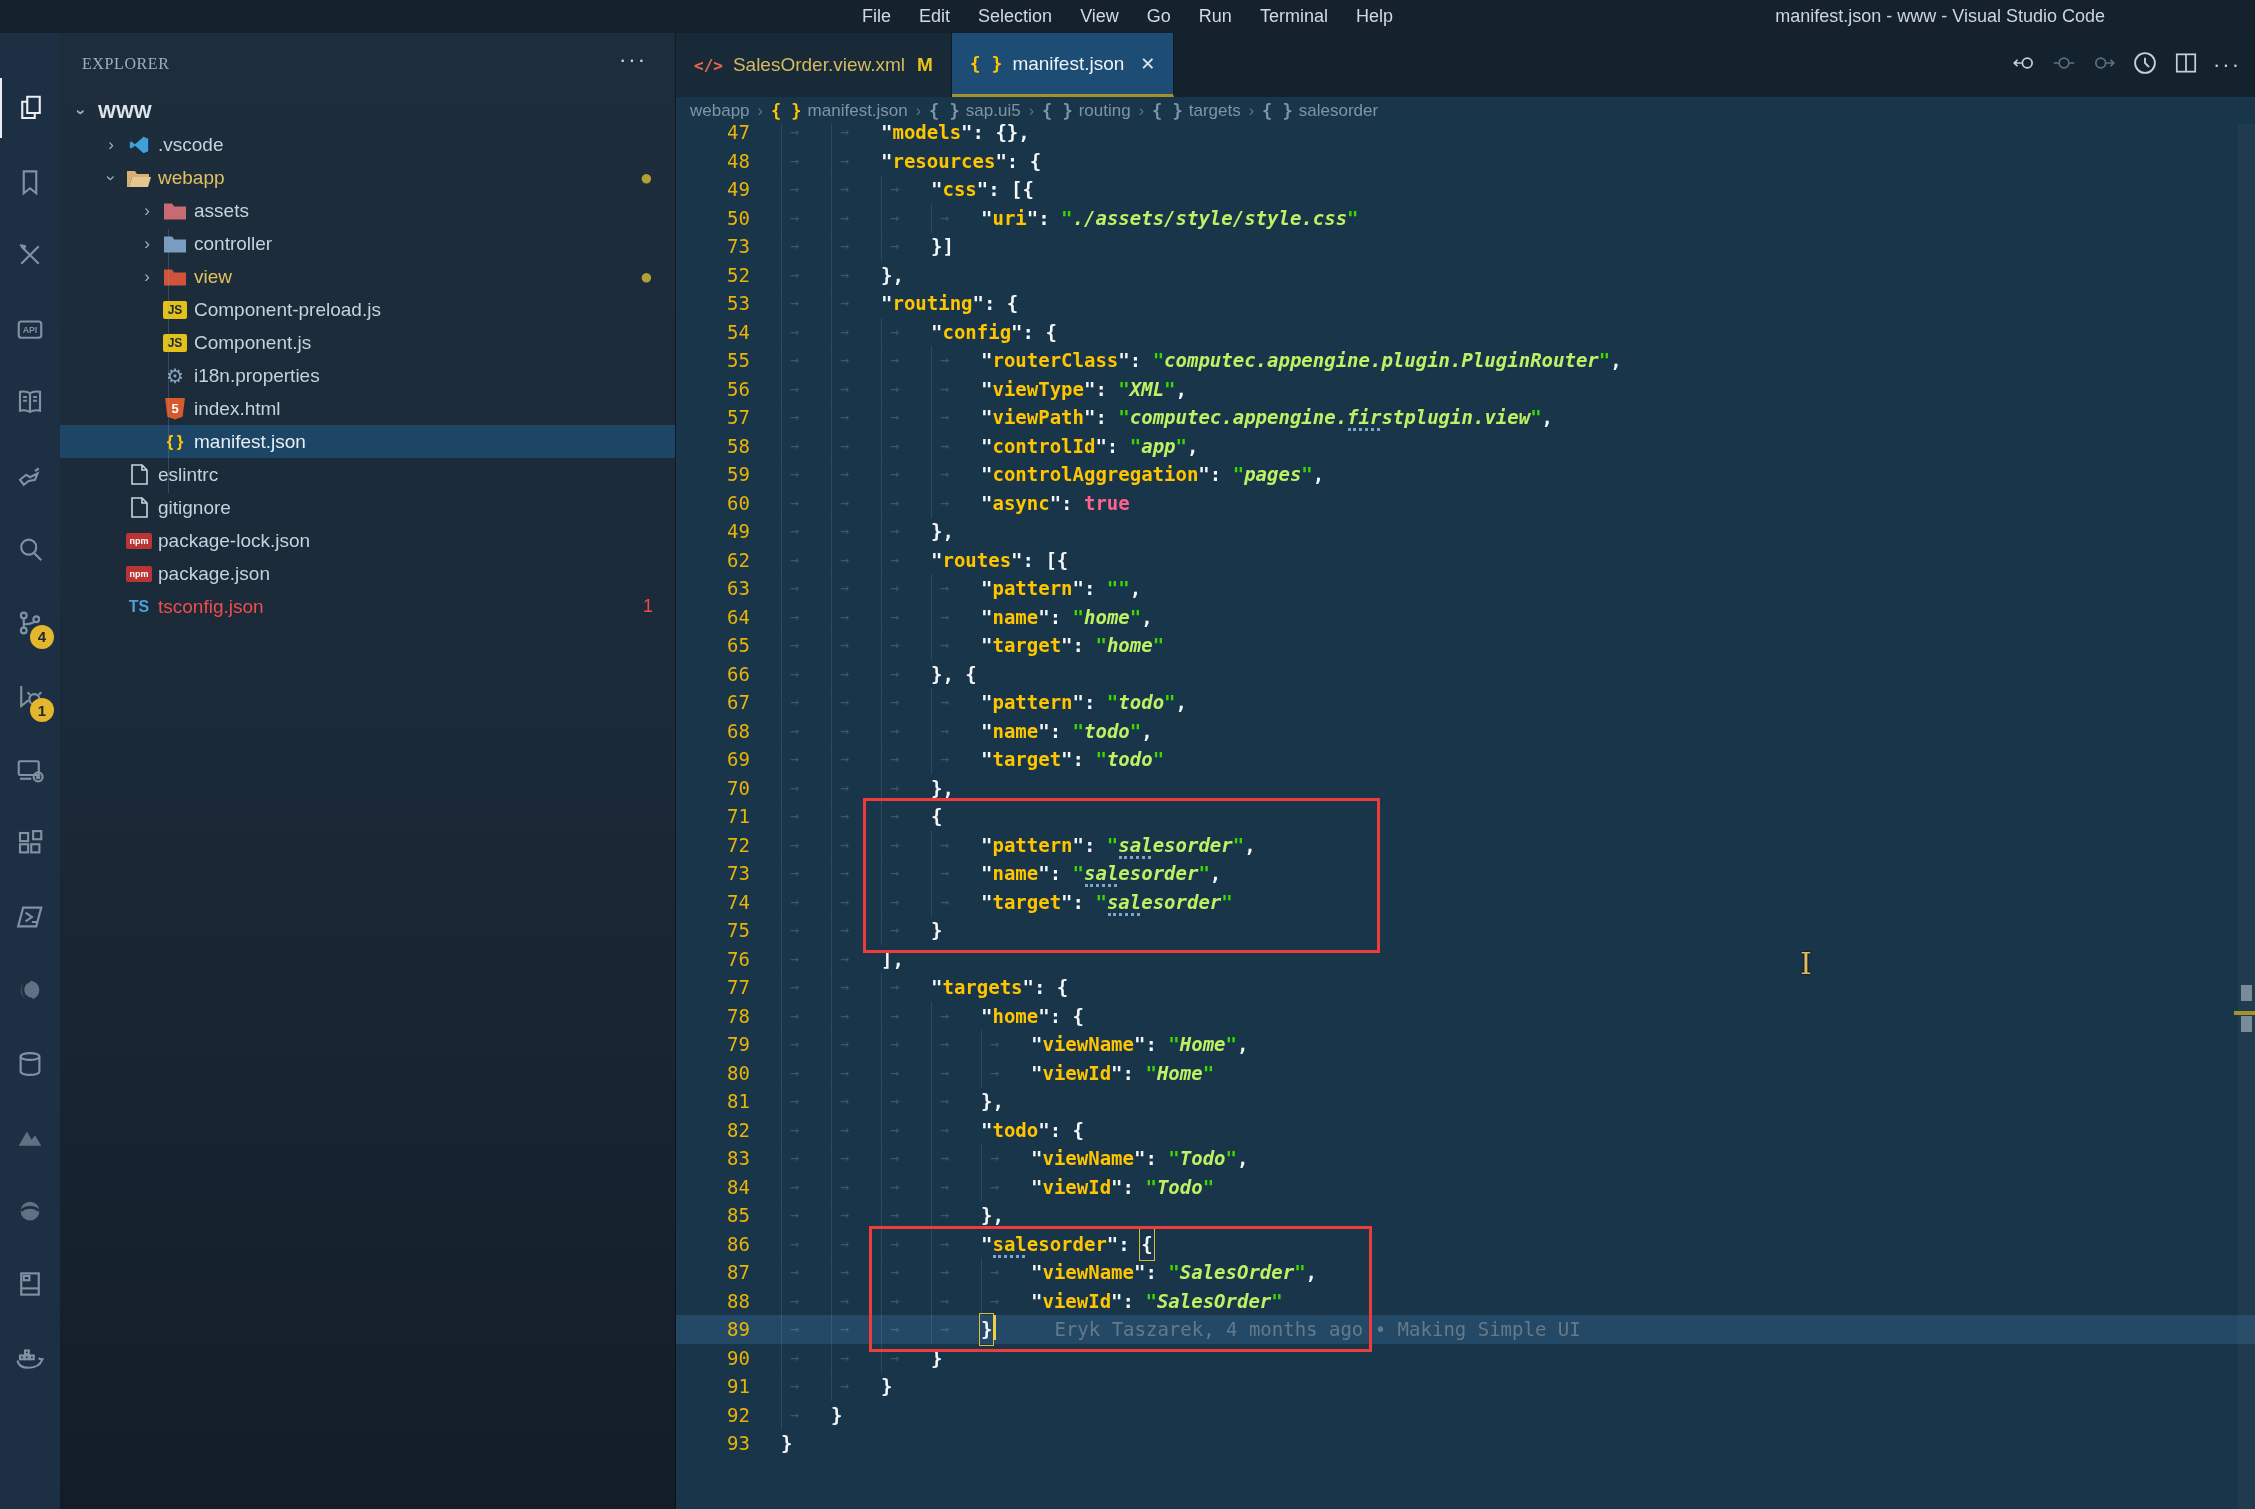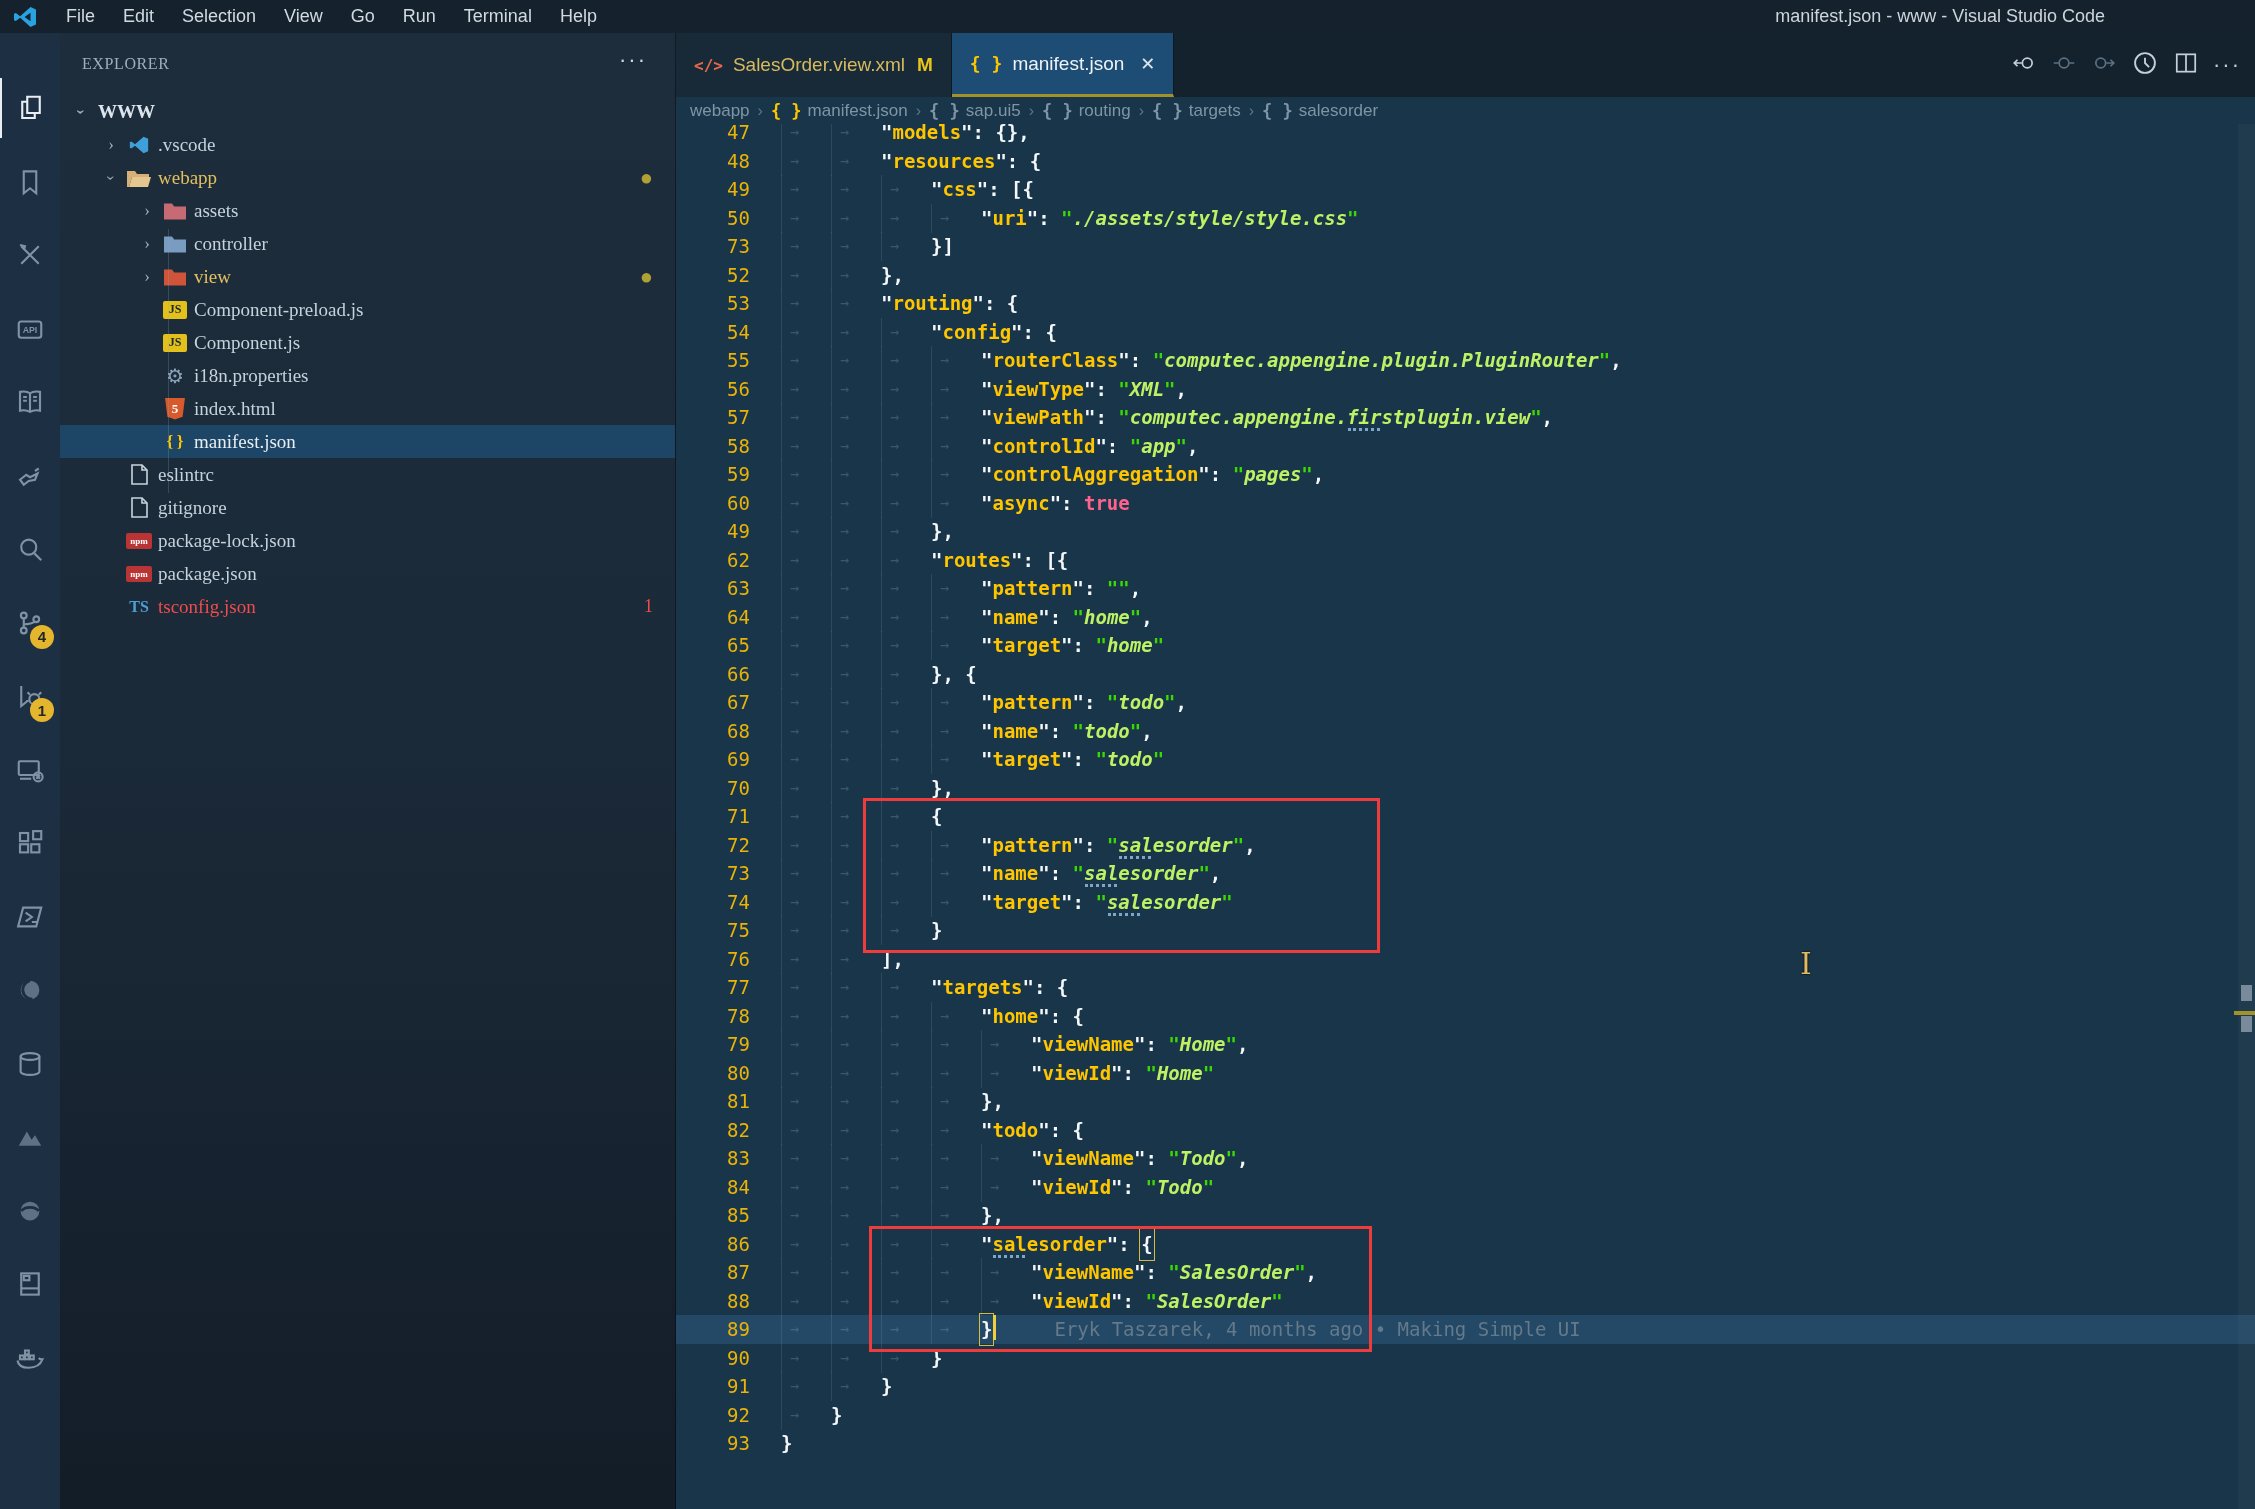--- a/index.html
+++ b/index.html
@@ -2,21 +2,21 @@
 <html><head>
 <meta charset="utf-8">
 <style>
   html,body{margin:0;padding:0;background:#0c141c;}
   *{box-sizing:border-box;}
   #stage{position:relative;width:2255px;height:1509px;overflow:hidden;
          font-family:"Liberation Sans",sans-serif;background:#193549;}
 
   
   #titlebar{position:absolute;left:0;top:0;width:2255px;height:33px;background:#15212c;
-            display:flex;align-items:center;color:#d2dae1;font-size:18px;}
+            display:flex;align-items:center;color:#d2dae1;font-size:18px;flex-direction:column;}
   #vscode-logo{width:26px;height:24px;margin:0 14px 0 12px;}
   .menu-item{padding:0 14px;height:33px;line-height:33px;cursor:default;}
   #win-title{position:absolute;right:150px;top:0;height:33px;line-height:33px;
              color:#cdd5dc;font-size:18px;}
 
   
   #activitybar{position:absolute;left:0;top:33px;width:60px;height:1476px;background:#1d2f42;}
   .act-icon{position:absolute;left:0;width:60px;height:60px;display:flex;align-items:center;justify-content:center;}
   .act-icon svg{stroke:#7f93a5;fill:none;stroke-width:1.7;}
   .act-icon.active{border-left:2px solid #e8eef3;}
@@ -25,21 +25,21 @@
              background:#e3b62d;color:#20262c;font-size:15px;font-weight:bold;
              display:flex;align-items:center;justify-content:center;}
 
   
   #sidebar{position:absolute;left:60px;top:33px;width:616px;height:1476px;
            background:linear-gradient(#1d2d3c 0%,#1b2a39 45%,#131d28 100%);
            border-right:1px solid rgba(0,0,0,.4);}
   #explorer-header{position:absolute;left:0;top:0;width:100%;height:62px;display:flex;align-items:center;}
   #explorer-title{margin-left:22px;font-size:16px;letter-spacing:.6px;color:#9fb0bd;font-family:Liberation Serif, serif;}
   #explorer-more{position:absolute;right:28px;top:14px;color:#cfd9e1;font-size:22px;letter-spacing:2px;}
-  #tree{position:absolute;left:0;top:62px;width:100%;font-family:Liberation Serif, serif;}
+  #tree{position:absolute;left:0;top:62px;width:100%;}
   .tree-row{position:relative;height:33px;display:flex;align-items:center;color:#c6d2dc;font-size:19px;}
   .tree-row.root{font-weight:bold;color:#dde5ec;}
   .tree-row.selected{background:#1d4565;color:#e8eef4;}
   .chev{width:26px;text-align:center;color:#9fb0bd;font-size:17px;flex:none;}
   .chev.down{transform:rotate(90deg);}
   .t-icon{width:30px;flex:none;display:flex;justify-content:center;align-items:center;font-size:15px;}
   .t-label{margin-left:4px;white-space:nowrap;}
   .t-dot{position:absolute;right:22px;color:#b0a135;font-size:22px;}
   .t-badge{position:absolute;right:22px;color:#f14c4c;font-size:18px;}
   #tree-guide{position:absolute;left:108px;top:196px;width:1px;height:264px;background:rgba(140,165,190,.25);}

